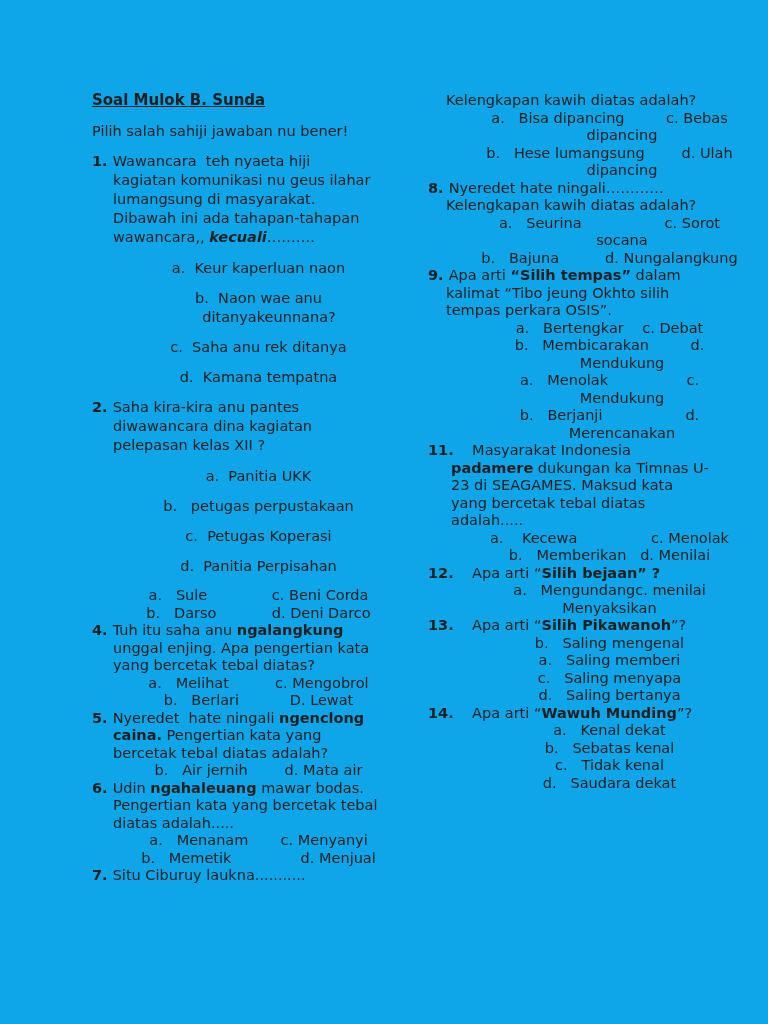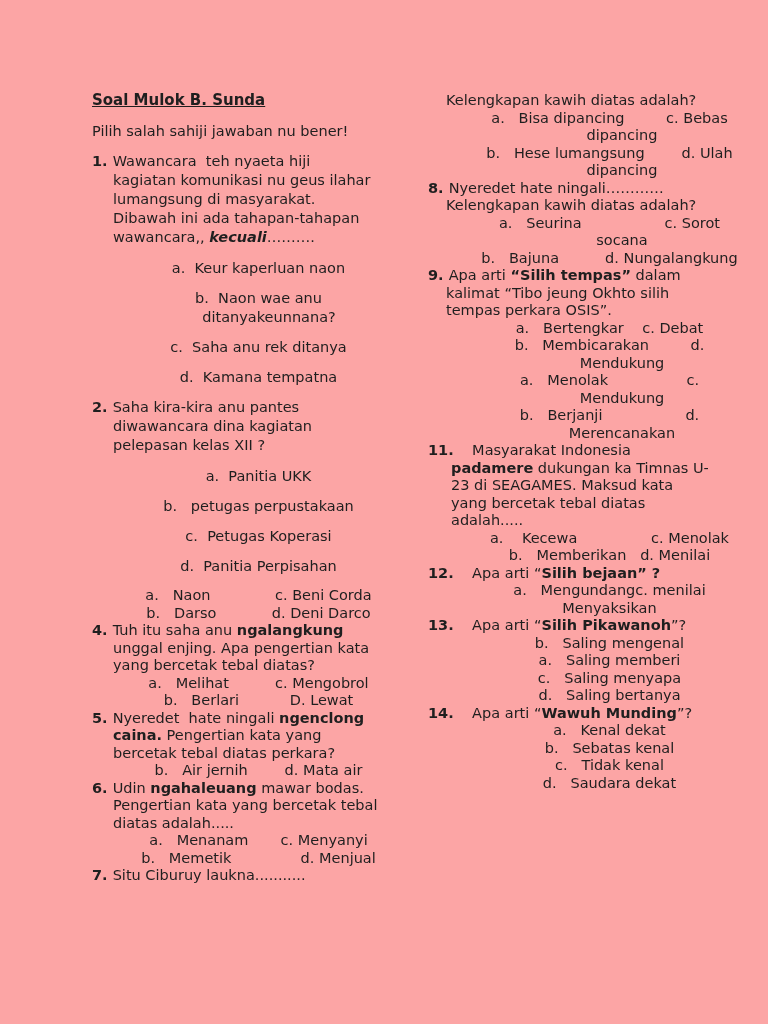--- a/index.html
+++ b/index.html
@@ -3,21 +3,21 @@
 <meta charset="utf-8">
 <style>
   html,body{margin:0;padding:0;}
   body{
     width:768px;height:1024px;
     background:#ffffff;
     font-family:"DejaVu Sans","Liberation Sans",sans-serif;
     color:#1f1f1f;
   }
   .page{
-    position:relative;width:768px;height:1024px;background:#fca5a5;overflow:hidden;
+    position:relative;width:768px;height:1024px;background:#0ea5e9;overflow:hidden;
   }
   .col{position:absolute;top:92px;font-size:14.5px;line-height:17.5px;}
   .col-left{left:92px;width:312px;}
   .col-right{left:428px;width:345px;}
   .line{white-space:pre;text-indent:0;}
   .b{font-weight:bold}
   .i{font-style:italic}
   .u{text-decoration:underline}
   
   .title{font-size:15px;margin-bottom:13px;}
@@ -81,40 +81,40 @@
       <div class="block opt sp">
         <div class="line"><span>b.   petugas perpustakaan</span></div>
       </div>
       <div class="block opt sp">
         <div class="line"><span>c.  Petugas Koperasi</span></div>
       </div>
       <div class="block opt sp">
         <div class="line"><span>d.  Panitia Perpisahan</span></div>
       </div>
       <div class="block opt">
-        <div class="line"><span>a.   Naon              c. Beni Corda</span></div>
+        <div class="line"><span>a.   Sule              c. Beni Corda</span></div>
       </div>
       <div class="block opt">
         <div class="line"><span>b.   Darso            d. Deni Darco</span></div>
       </div>
       <div class="block q">
         <div class="line"><span class="b">4. </span><span>Tuh itu saha anu </span><span class="b">ngalangkung</span></div>
         <div class="line"><span>unggal enjing. Apa pengertian kata</span></div>
         <div class="line"><span>yang bercetak tebal diatas?</span></div>
       </div>
       <div class="block opt">
         <div class="line"><span>a.   Melihat          c. Mengobrol</span></div>
       </div>
       <div class="block opt">
         <div class="line"><span>b.   Berlari           D. Lewat</span></div>
       </div>
       <div class="block q">
         <div class="line"><span class="b">5. </span><span>Nyeredet  hate ningali </span><span class="b">ngenclong</span></div>
         <div class="line"><span class="b">caina.</span><span> Pengertian kata yang</span></div>
-        <div class="line"><span>bercetak tebal diatas perkara?</span></div>
+        <div class="line"><span>bercetak tebal diatas adalah?</span></div>
       </div>
       <div class="block opt">
         <div class="line"><span>b.   Air jernih        d. Mata air</span></div>
       </div>
       <div class="block q">
         <div class="line"><span class="b">6. </span><span>Udin </span><span class="b">ngahaleuang</span><span> mawar bodas.</span></div>
         <div class="line"><span>Pengertian kata yang bercetak tebal</span></div>
         <div class="line"><span>diatas adalah.....</span></div>
       </div>
       <div class="block opt">

